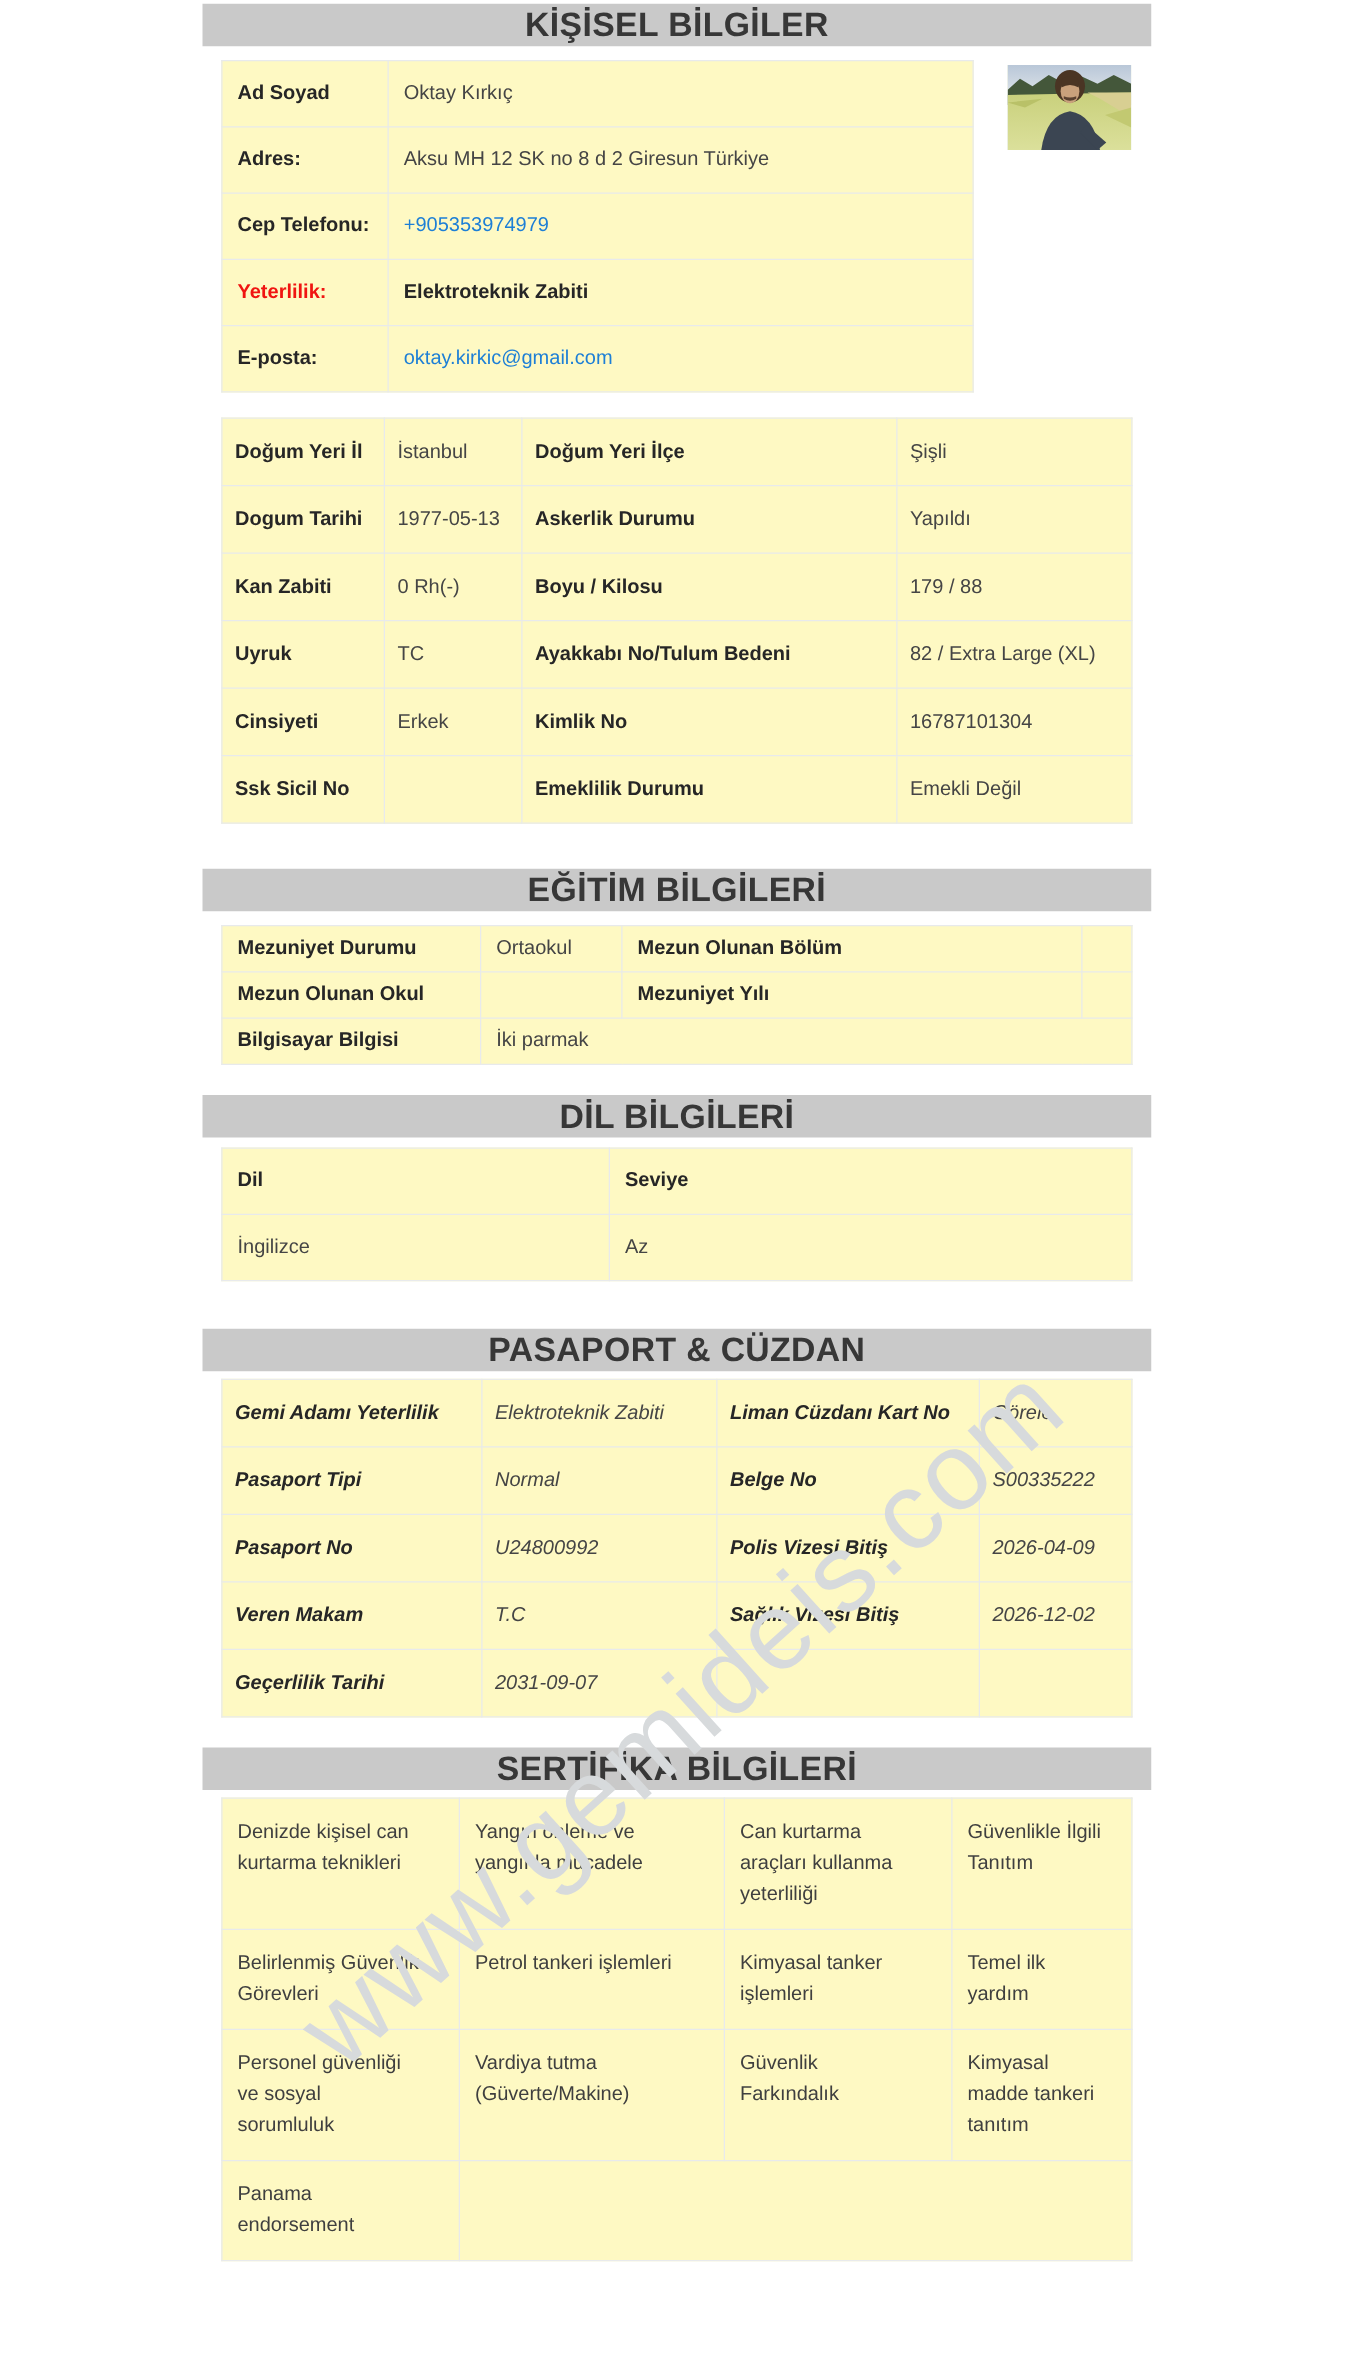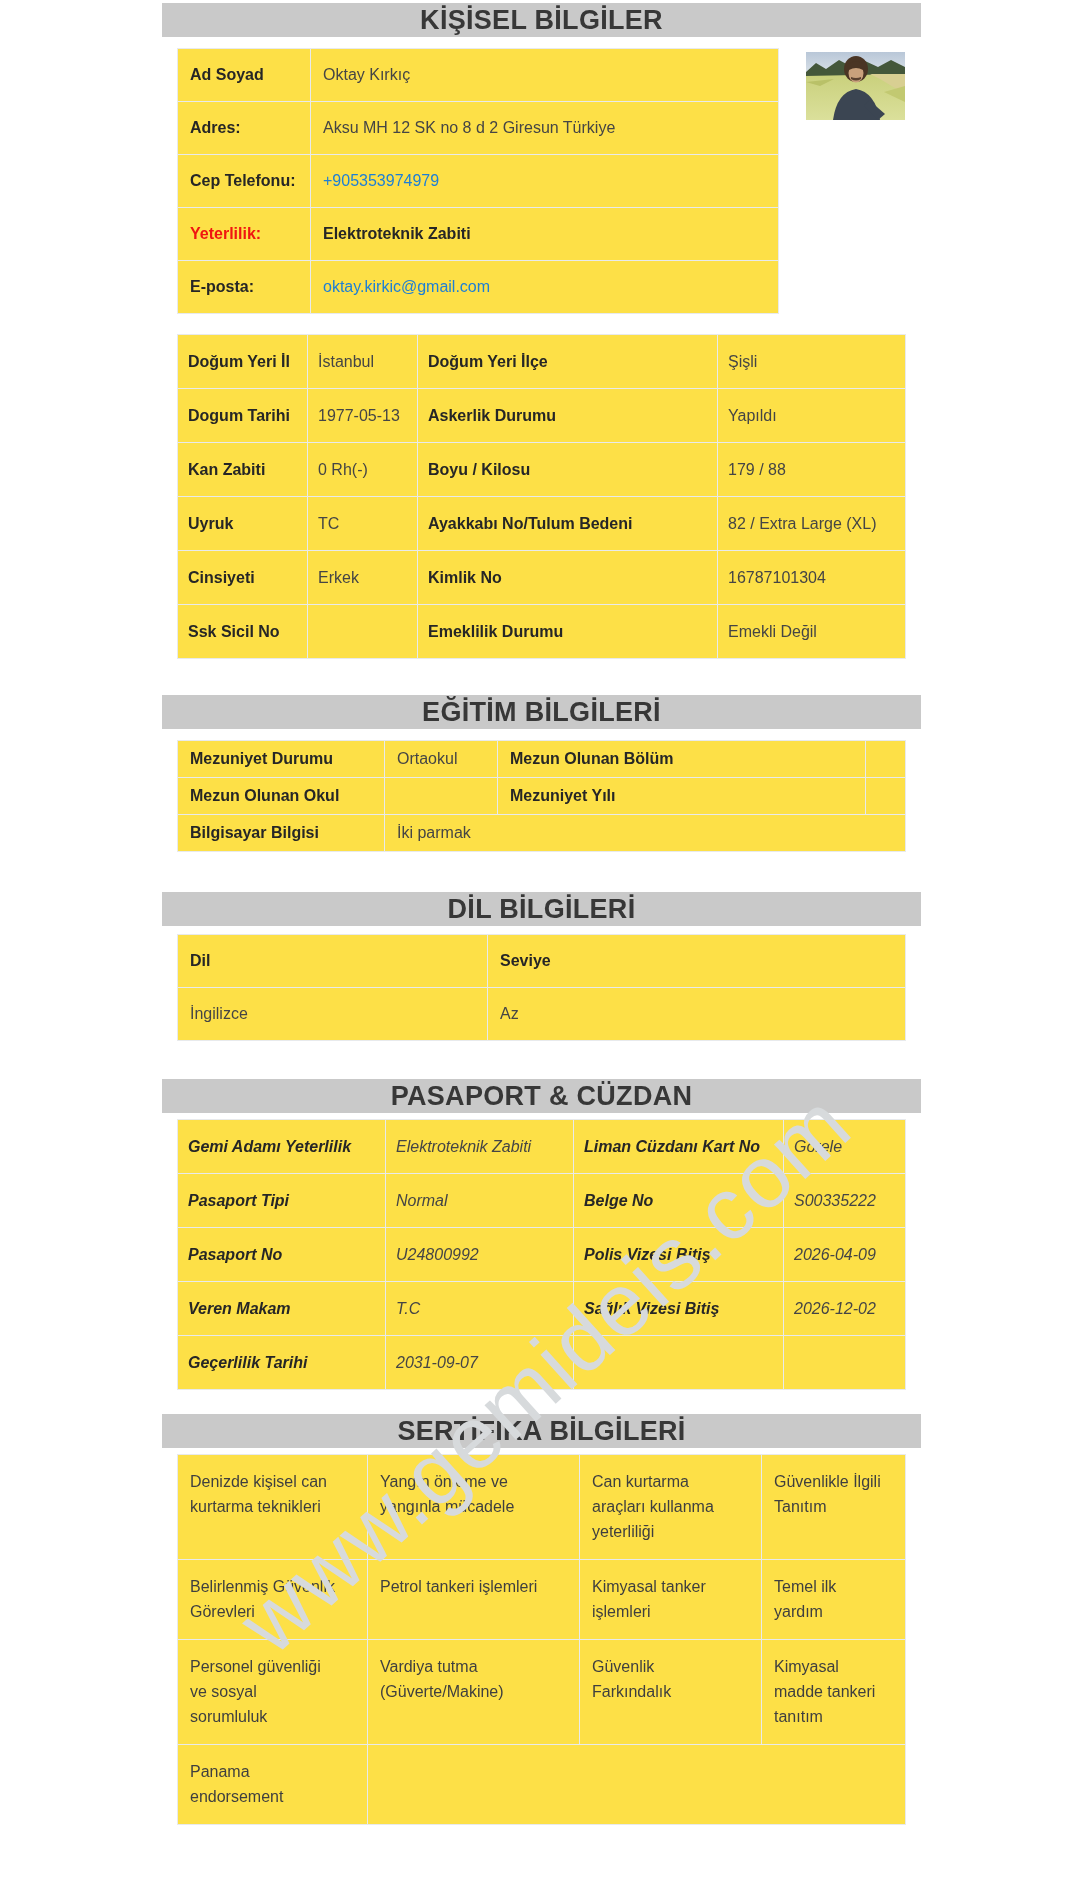--- a/index.html
+++ b/index.html
@@ -12,25 +12,25 @@
   .page { position:relative; width:1080px; min-height:1900px; }
 
   .bar {
     margin-left:162px; width:759px; height:34px;
     background:#c9c9c9; color:#373737;
     font-size:27px; font-weight:bold; text-align:center; line-height:34px;
     letter-spacing:0.3px;
   }
   .bar1 { margin-top:3px; }
   .bar2 { margin-top:36px; }
-  .bar3 { margin-top:40px;text-align:center; }
+  .bar3 { margin-top:24px;text-align:center; }
   .bar4 { margin-top:38px; }
   .bar5 { margin-top:24px; }
 
-  table { border-collapse:collapse; table-layout:fixed; margin-left:177px; background:#fde047; }
+  table { border-collapse:collapse; table-layout:fixed; margin-left:177px; background:#fef9c3; }
   td {
     border:1px solid #e8eaec; font-size:16px; padding:0 12px;
     vertical-align:middle; color:#454545; overflow:hidden; white-space:nowrap;
   }
   .lb { font-weight:bold; color:#262626; }
   .link { color:#1d7fd6; text-decoration:none; cursor:pointer; }
   .red { color:#f01511; }
 
   .t1 { width:601px; margin-top:11px; }
   .t1 td { height:53px; }

